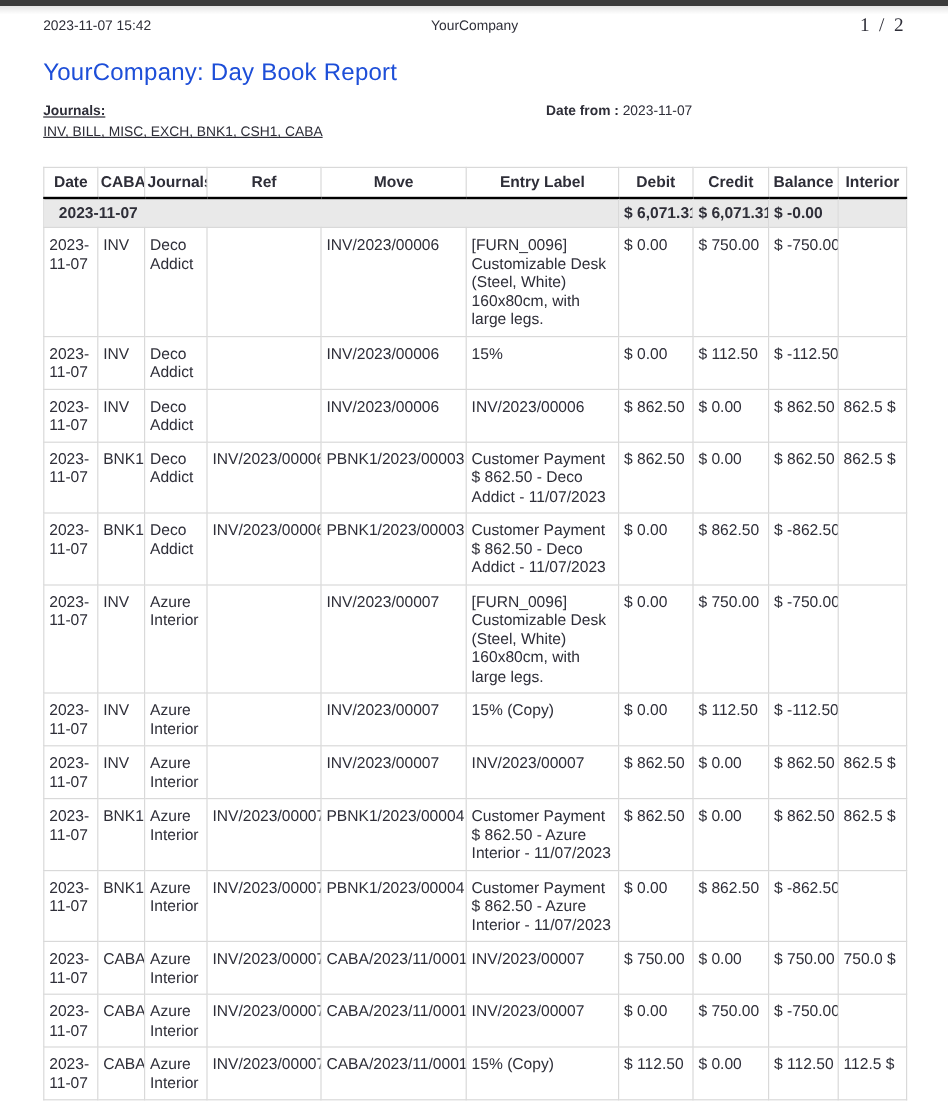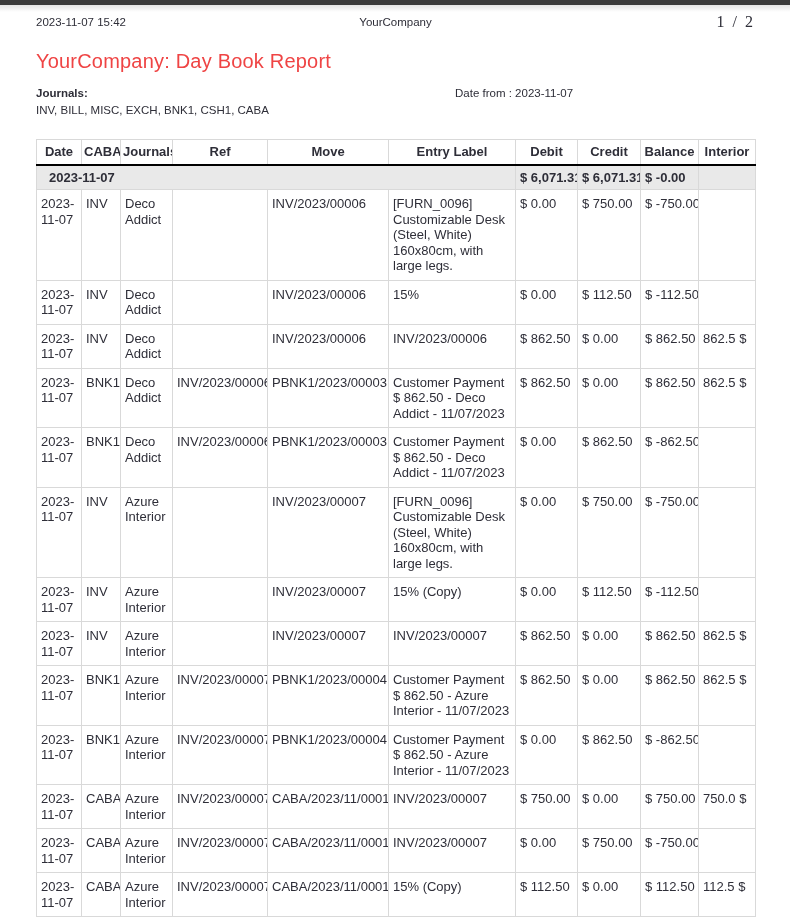--- a/index.html
+++ b/index.html
@@ -8,28 +8,28 @@
 
   .topbar { position: absolute; top: 0; left: 0; width: 790px; height: 5px; background: #3c3c3c; }
   .topbar-fade { position: absolute; top: 5px; left: 0; width: 790px; height: 7px;
                  background: linear-gradient(rgba(0,0,0,0.10), rgba(0,0,0,0)); }
 
   .pdf-header { position: absolute; top: 13px; left: 36px; width: 719px; display: flex; align-items: center; font-size: 11.5px; }
   .pdf-header .left   { flex: 1; text-align: left; }
   .pdf-header .center { flex: 1; text-align: center; }
   .pdf-header .right  { flex: 1; text-align: right; font-family: Liberation Serif, serif; font-size: 16px; letter-spacing: 2px; }
 
-  .report-title { position: absolute; top: 50px; left: 36px; font-size: 20px; font-weight: 400; color: #ef4444; letter-spacing: 0.2px; }
+  .report-title { position: absolute; top: 50px; left: 36px; font-size: 20px; font-weight: 400; color: #1d4ed8; letter-spacing: 0.2px; }
 
   .info-row { position: absolute; top: 85px; left: 36px; width: 719px; display: flex; font-size: 11.5px; line-height: 17px; }
-  .info-journals { width: 419px; }
+  .info-journals { width: 419px; text-decoration: underline; }
   .info-target { width: 120px; }
   .info-dates { flex: 1; }
   .info-label { font-weight: bold; }
-  .inline-label { font-weight: normal; }
+  .inline-label { font-weight: bold; }
 
   .table-wrap { position: absolute; top: 139px; left: 36px; }
   table.daybook { border-collapse: collapse; table-layout: fixed; width: 719px; font-size: 13px; }
   table.daybook th, table.daybook td {
     border: 1px solid #d9d9d9; vertical-align: top; text-align: left;
     line-height: 15.5px; padding: 6px 4px; overflow: hidden;
   }
   table.daybook thead th {
     text-align: center; font-weight: bold; padding: 4px 2px;
     border-bottom: 2px solid #000000;

